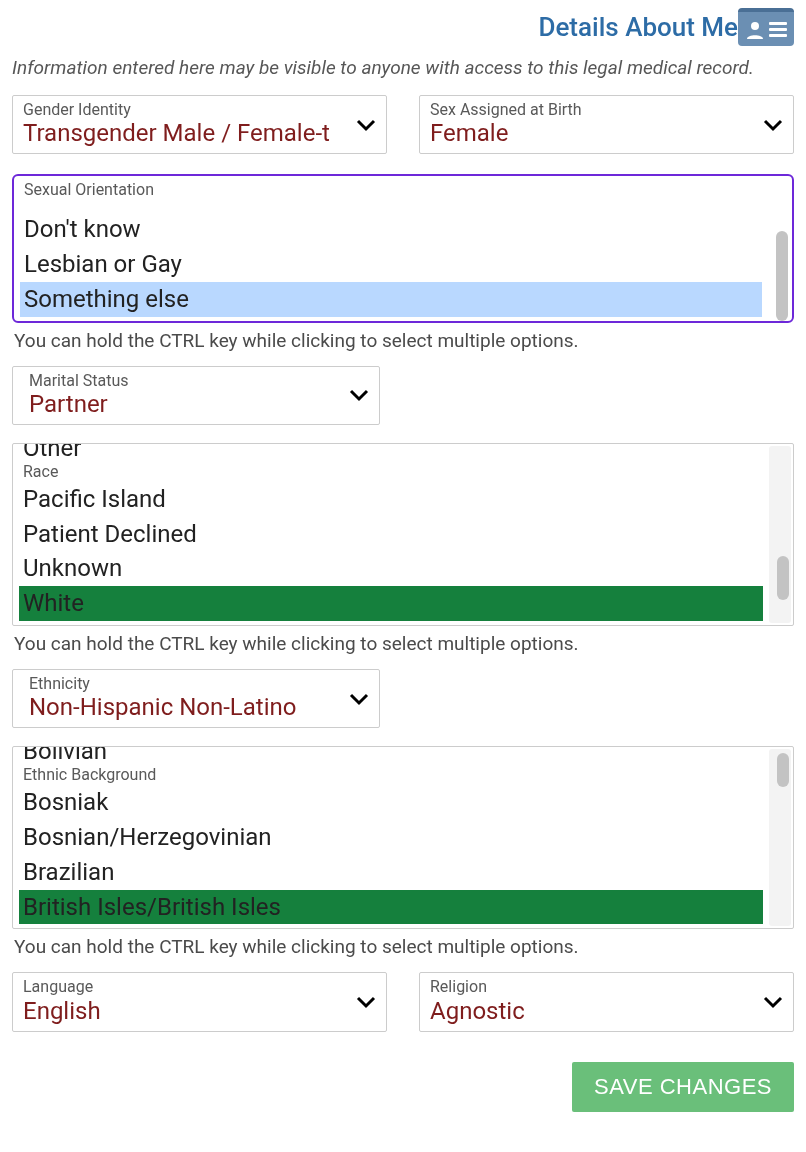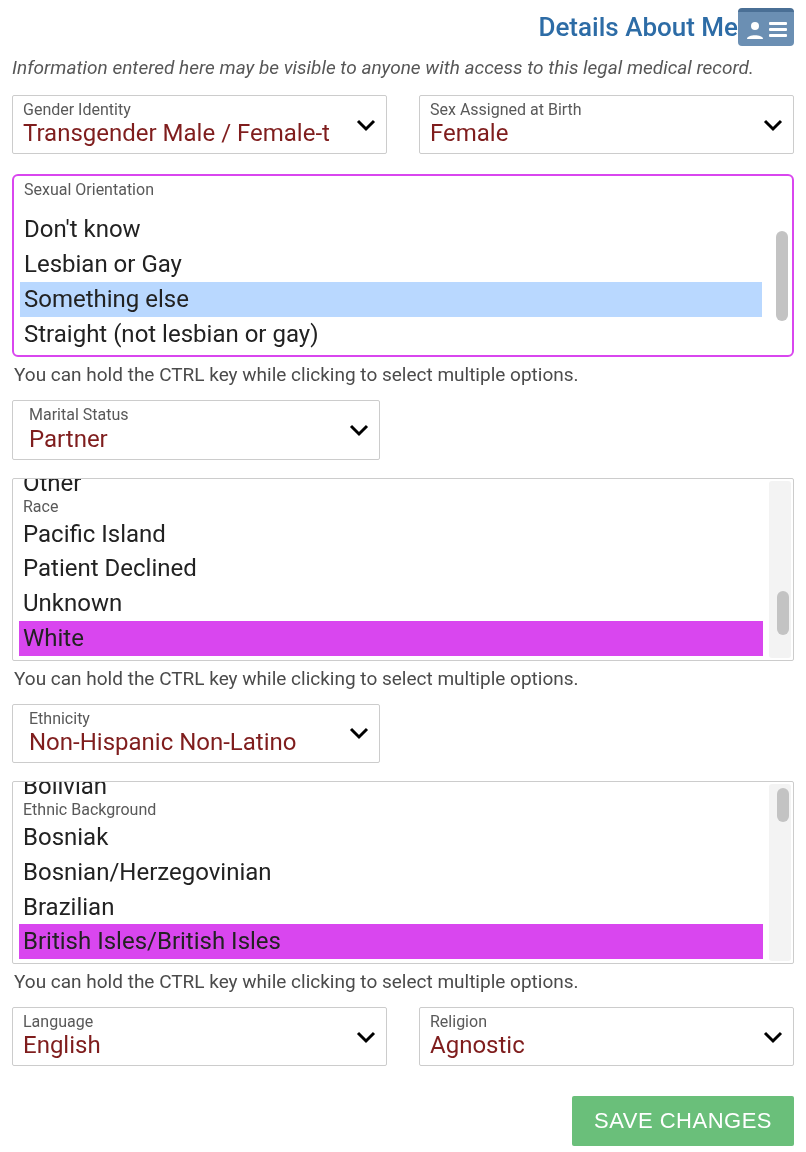--- a/index.html
+++ b/index.html
@@ -96,21 +96,21 @@
 
   
   .listbox-wrap {
     border: 1px solid #ccc;
     border-radius: 2px;
     position: relative;
     background: #fff;
     padding: 0;
   }
   .listbox-wrap.focused {
-    border: 2px solid #d946ef;
+    border: 2px solid #6d28d9;
     border-radius: 6px;
   }
   .listbox-wrap .field-label {
     position: absolute;
     top: 4px;
     left: 10px;
     z-index: 2;
     color: #595959;
     font-size: 16px;
     background: transparent;
@@ -142,21 +142,21 @@
   .listbox li.truncated-top span {
     position: absolute;
     bottom: -10px;
     left: 4px;
     font-size: 24px;
   }
   .listbox li.selected-focus {
     background: #b9d8ff;
   }
   .listbox li.selected-gray {
-    background: #d946ef;
+    background: #15803d;
   }
   .scroll-track {
     position: absolute;
     right: 2px;
     top: 2px;
     bottom: 2px;
     width: 22px;
     background: #f3f3f3;
     border-radius: 3px;
   }
@@ -239,21 +239,20 @@
       </span>
     </div>
   </div>
 
   <div class="listbox-wrap focused" style="margin-top:20px;">
     <div class="field-label">Sexual Orientation</div>
     <ul class="listbox pad-list">
       <li>Don't know</li>
       <li>Lesbian or Gay</li>
       <li class="selected-focus">Something else</li>
-      <li>Straight (not lesbian or gay)</li>
     </ul>
     <div class="scroll-thumb" style="top:55px;height:90px;"></div>
   </div>
   <div class="hint">You can hold the CTRL key while clicking to select multiple options.</div>
 
   <div class="row">
     <div class="field half">
       <div class="field-label">Marital Status</div>
       <div class="field-value">Partner</div>
       <span class="chevron">

